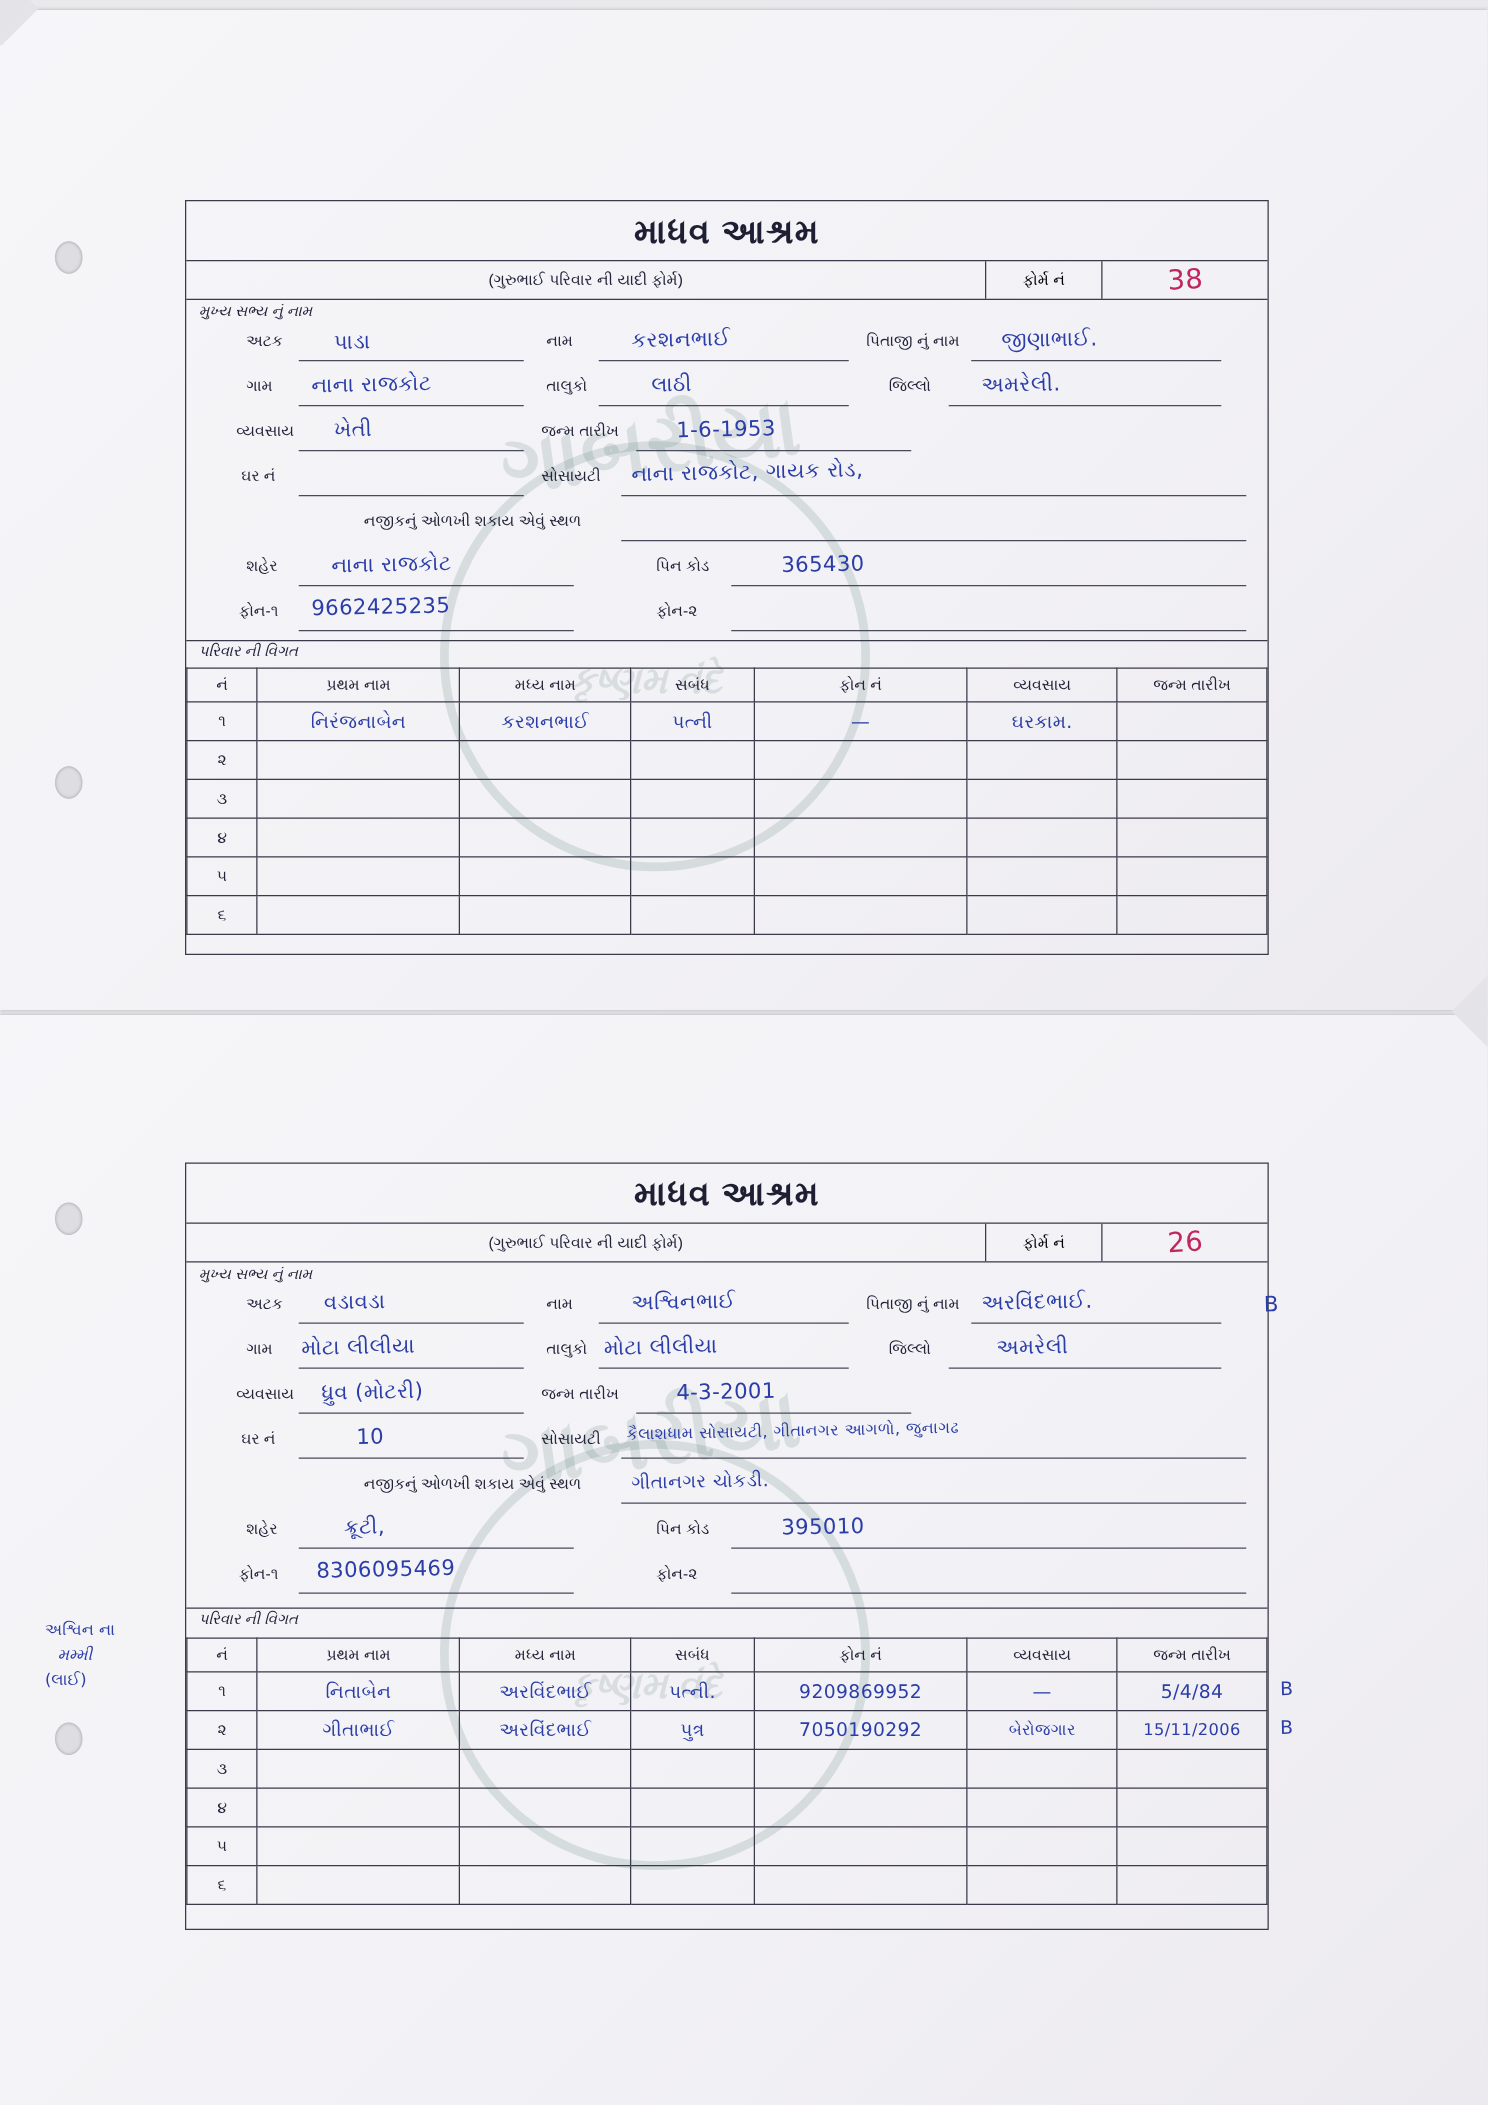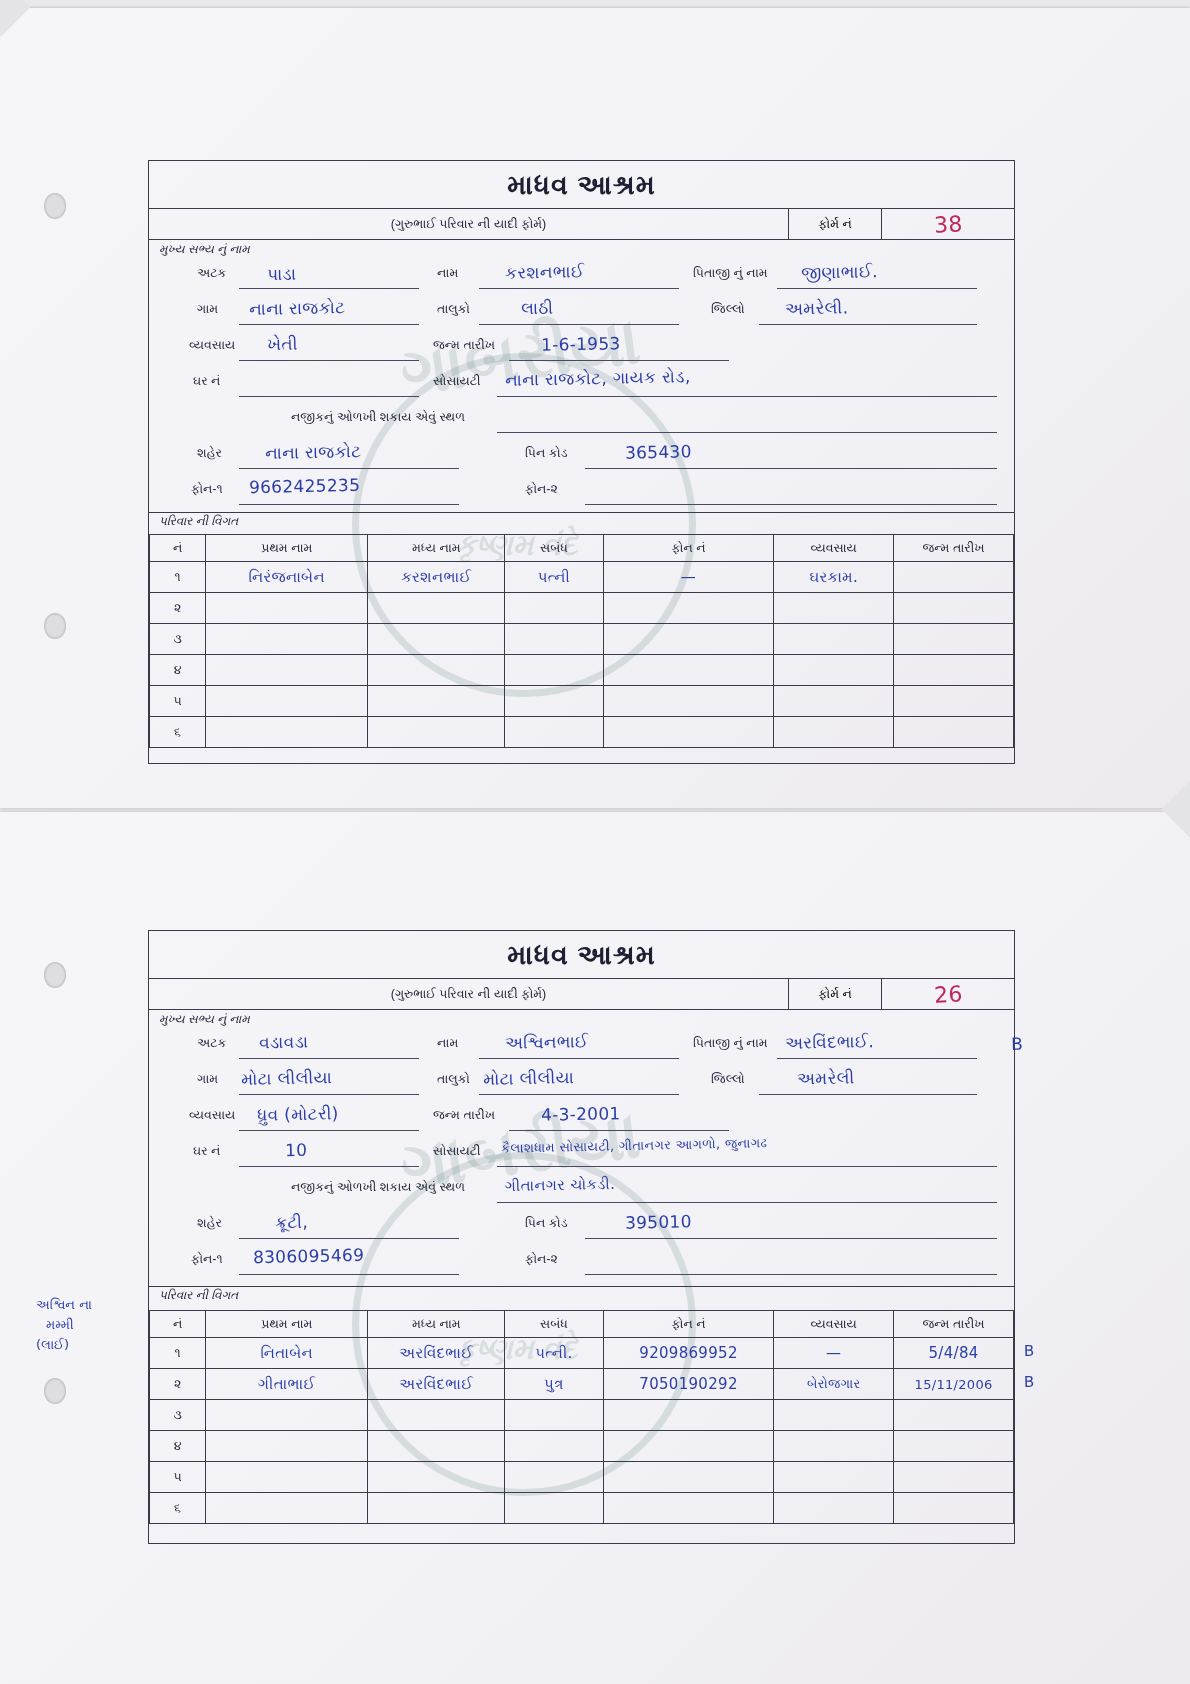--- a/index.html
+++ b/index.html
@@ -242,21 +242,21 @@
 <div class="page sheet2">
   <div class="corner" style="right:-22px;top:-24px;"></div>
   <div class="punch" style="left:44px;top:150px;"></div>
   <div class="punch" style="left:44px;top:566px;"></div>
 
   <div class="wm wm-big" style="left:400px;top:300px;transform:rotate(-8deg);">ગાબરીયા</div>
   <div class="wm-circle" style="left:352px;top:340px;width:330px;height:330px;"></div>
   <div class="wm wm-sm" style="left:455px;top:520px;">કૃષ્ણમ વંદે</div>
 
   <div class="margin-note" style="left:36px;top:485px;">અશ્વિન ના</div>
-  <div class="margin-note" style="left:46px;top:505px;">મમ્મી</div>
+  <div class="margin-note" style="left:46px;top:505px;font-style:italic;">મમ્મી</div>
   <div class="margin-note" style="left:36px;top:525px;">(લાઈ)</div>
 
   <div class="form form2" style="left:148px;top:118px;">
     <div class="title">માધવ આશ્રમ</div>
     <div class="subrow">
       <div class="sub">(ગુરુભાઈ પરિવાર ની યાદી ફોર્મ)</div>
       <div class="formno">ફોર્મ નં</div>
       <div class="formval">
         <span class="hand red">26</span>
       </div>

